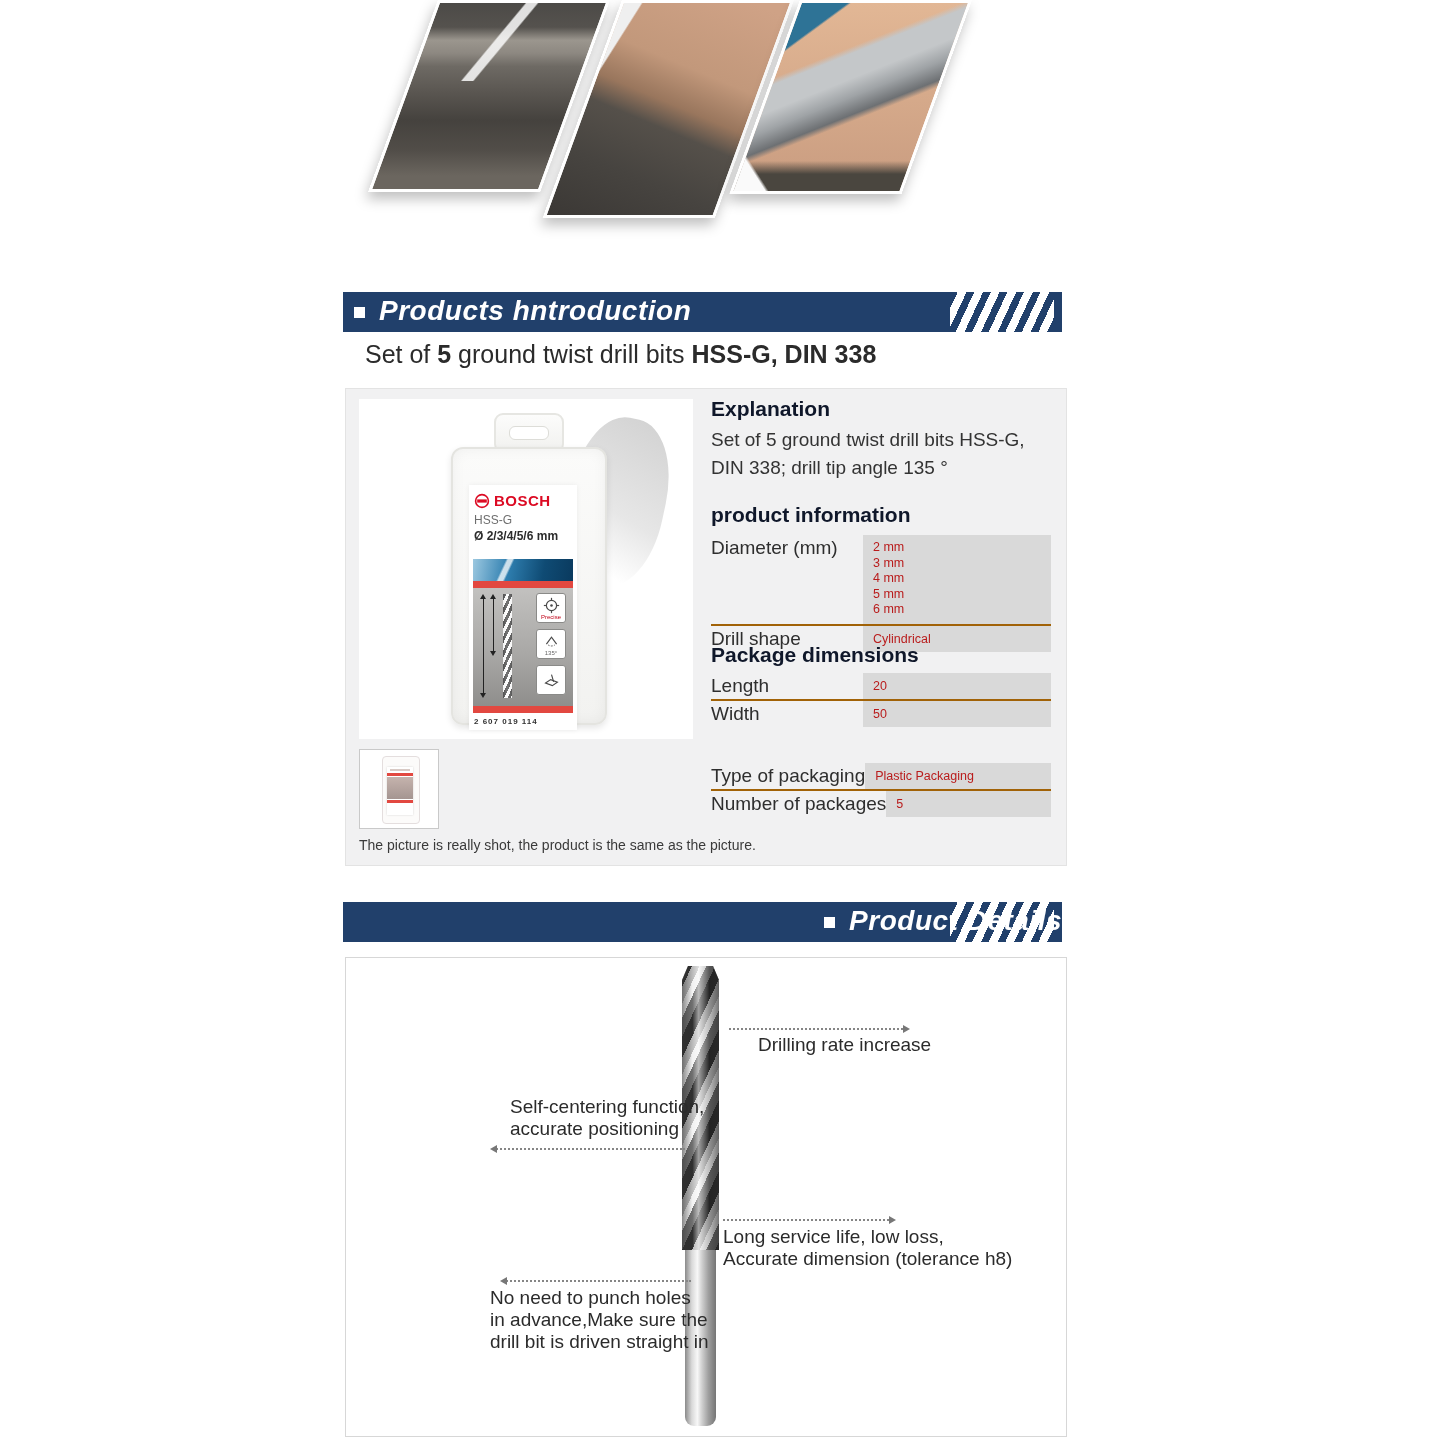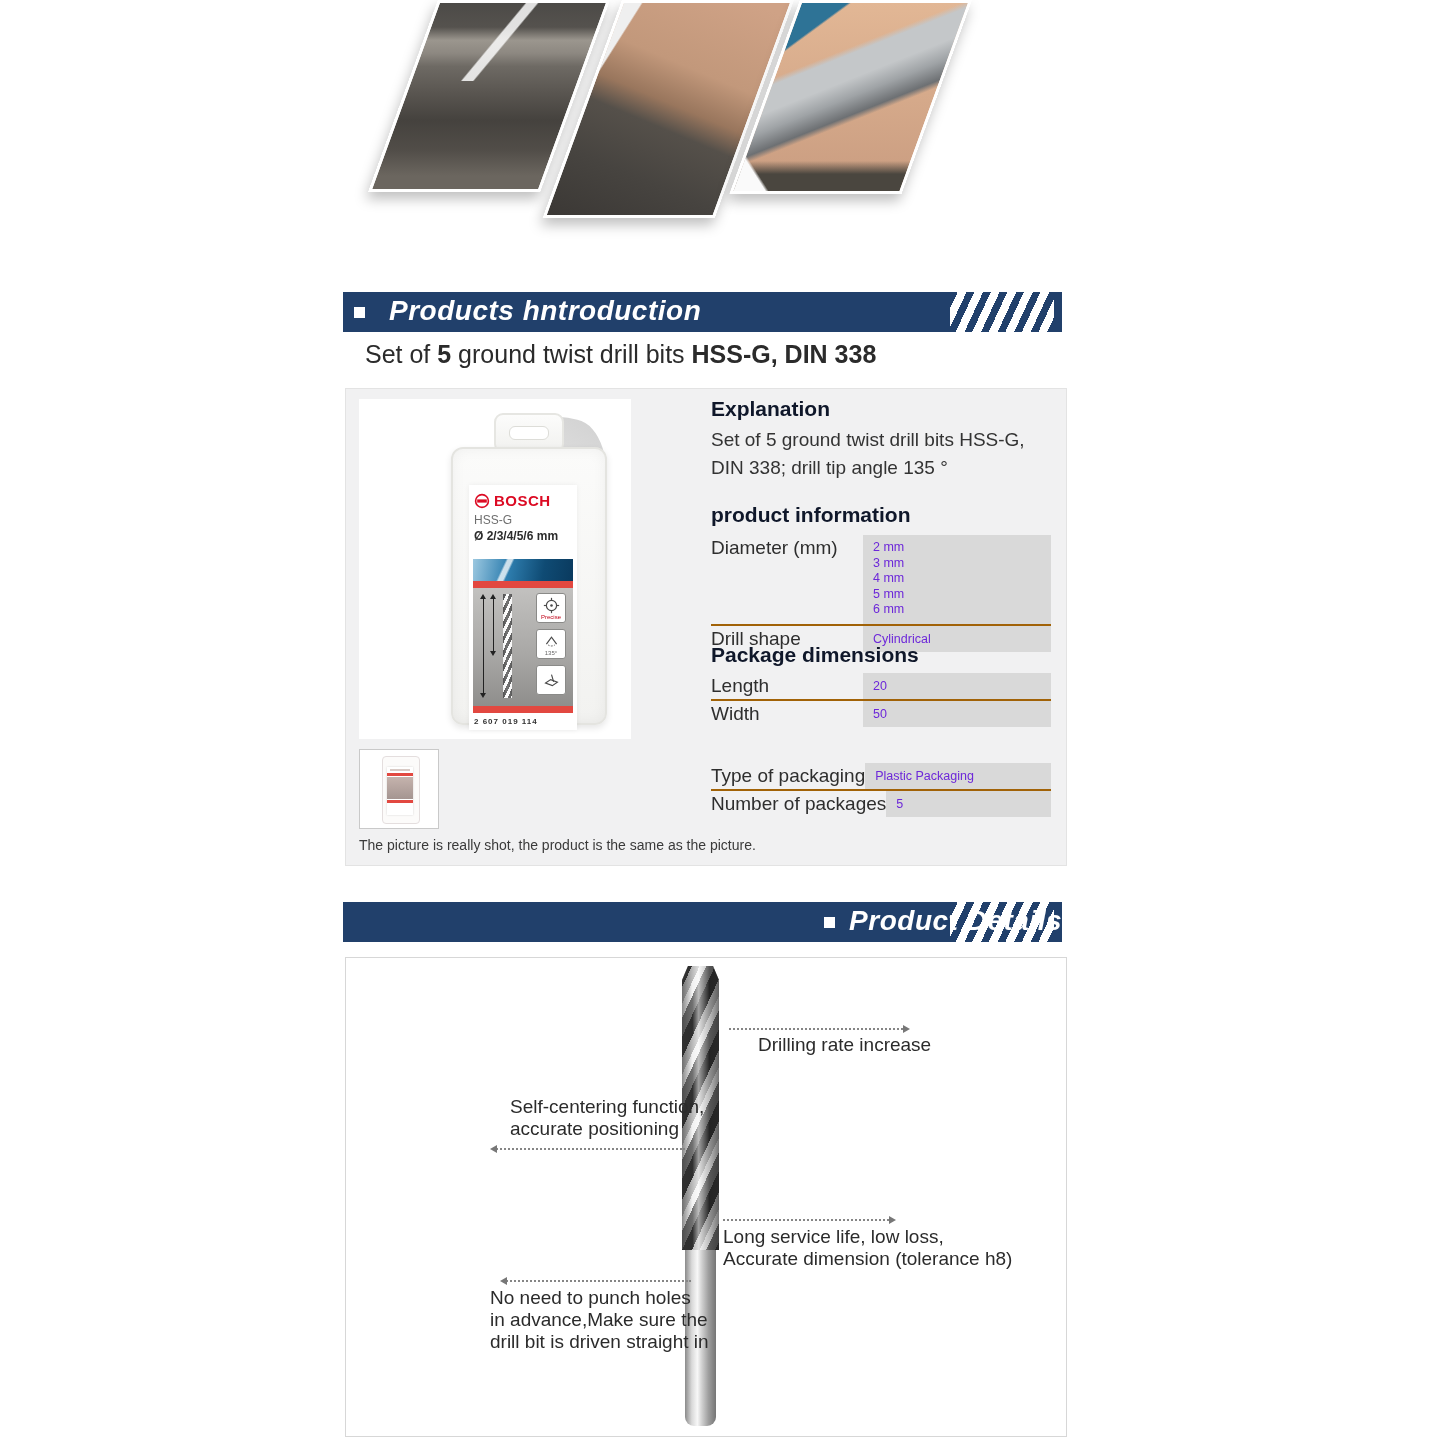--- a/index.html
+++ b/index.html
@@ -23,38 +23,38 @@
       background:
         linear-gradient(135deg,#2e7396 0 13%, rgba(46,115,150,0) 14%),
         linear-gradient(45deg,#fafafa 0 9%, rgba(0,0,0,0) 10%),
         linear-gradient(0deg,#4a463f 0 9%, rgba(0,0,0,0) 16%),
         linear-gradient(155deg, rgba(0,0,0,0) 28%,#c4c7c9 31% 42%,#9fa3a6 50%,#6d7073 58%, rgba(0,0,0,0) 61%),
         linear-gradient(180deg,#e2b795,#c99c80);}
 
   
   .section-bar{position:absolute;left:343px;width:719px;height:40px;background:#21406b;
                display:flex;align-items:center;}
-  .bar1{top:292px;gap:10px;} .bar2{top:902px;justify-content:flex-end;}
+  .bar1{top:292px;} .bar2{top:902px;justify-content:flex-end;}
   .bullet{width:11px;height:11px;background:#fff;margin:0 14px 0 11px;flex:0 0 auto;}
   .bar-title{color:#fff;font-size:28px;font-style:italic;font-weight:600;letter-spacing:.5px;
              white-space:nowrap;transform:translateY(-1px);}
   .stripes{position:absolute;right:8px;top:0;width:104px;height:100%;
            background:repeating-linear-gradient(115deg, rgba(255,255,255,0) 0 7px, #fff 7px 15px);}
 
   
   .subtitle{position:absolute;left:365px;top:340px;font-size:25px;color:#2b2b2b;}
   .subtitle b{font-weight:700;}
 
   
   .panel{position:absolute;left:345px;width:722px;box-sizing:border-box;}
   .panel1{top:388px;height:478px;background:#f1f1f2;border:1px solid #e3e3e3;}
   .panel2{top:957px;height:480px;background:#ffffff;border:1px solid #d7d7d7;}
 
   
-  .img-box{position:absolute;left:13px;top:10px;width:272px;height:340px;background:#fff;}
+  .img-box{position:absolute;left:13px;top:10px;width:334px;height:340px;background:#fff;}
   .case-bg-photo{position:absolute;right:28px;top:18px;width:96px;height:170px;border-radius:45%;
        transform:rotate(12deg);
        background:linear-gradient(200deg, rgba(140,140,140,.40), rgba(120,120,120,.18) 55%, rgba(0,0,0,0) 85%);}
   .case{position:absolute;left:92px;top:14px;width:156px;height:312px;}
   .case-tab{position:absolute;left:50%;top:0;transform:translateX(-50%);width:66px;height:36px;
             background:linear-gradient(180deg,#fcfcfb,#f1f1ef);border:2px solid #e6e6e2;border-radius:9px;
             display:flex;align-items:center;justify-content:center;}
   .tab-hole{width:38px;height:12px;background:#fff;border:1px solid #ddddd8;border-radius:6px;}
   .case-body{position:absolute;left:0;top:34px;width:156px;height:278px;
              background:linear-gradient(180deg,#fbfbfa,#f2f2f0);
@@ -110,21 +110,21 @@
   .h-exp{left:0;top:8px;}
   .h-pi{left:0;top:114px;text-align:center;}
   .h-pd{left:0;top:254px;}
   .exp-line{position:absolute;left:0;font-size:19px;color:#333;white-space:nowrap;}
   .e1{top:40px;} .e2{top:68px;}
   .tbl{position:absolute;left:0;width:340px;}
   .t-pi{top:146px;} .t-pd{top:284px;} .t-pk{top:374px;}
   .row{display:flex;border-top:2px solid #a16207;}
   .row:first-child{border-top:none;}
   .cell-l{flex:0 0 152px;font-size:19px;color:#2e2e2e;padding-top:2px;white-space:nowrap;}
-  .cell-v{flex:1 1 auto;background:#d9d9d9;font-size:12.5px;color:#6d28d9;
+  .cell-v{flex:1 1 auto;background:#d9d9d9;font-size:12.5px;color:#b91c1c;
           padding:4px 2px 3px 10px;line-height:15.5px;}
   .row-tall .cell-v{padding-top:5px;padding-bottom:6px;}
   .row-std{height:26px;} .row-std .cell-v{line-height:19px;}
 
   
   .flute{position:absolute;left:336px;top:8px;width:37px;height:284px;
      background:
        linear-gradient(90deg, rgba(50,50,50,.55), rgba(255,255,255,0) 28%, rgba(255,255,255,.55) 45%, rgba(0,0,0,.22) 74%, rgba(35,35,35,.6)),
        repeating-linear-gradient(115deg,#2e2e2e 0 9px,#b9b9b9 9px 16px,#f2f2f2 16px 22px,#6f6f6f 22px 30px);
      clip-path:polygon(16% 0,84% 0,100% 5%,100% 100%,0 100%,0 5%);}

